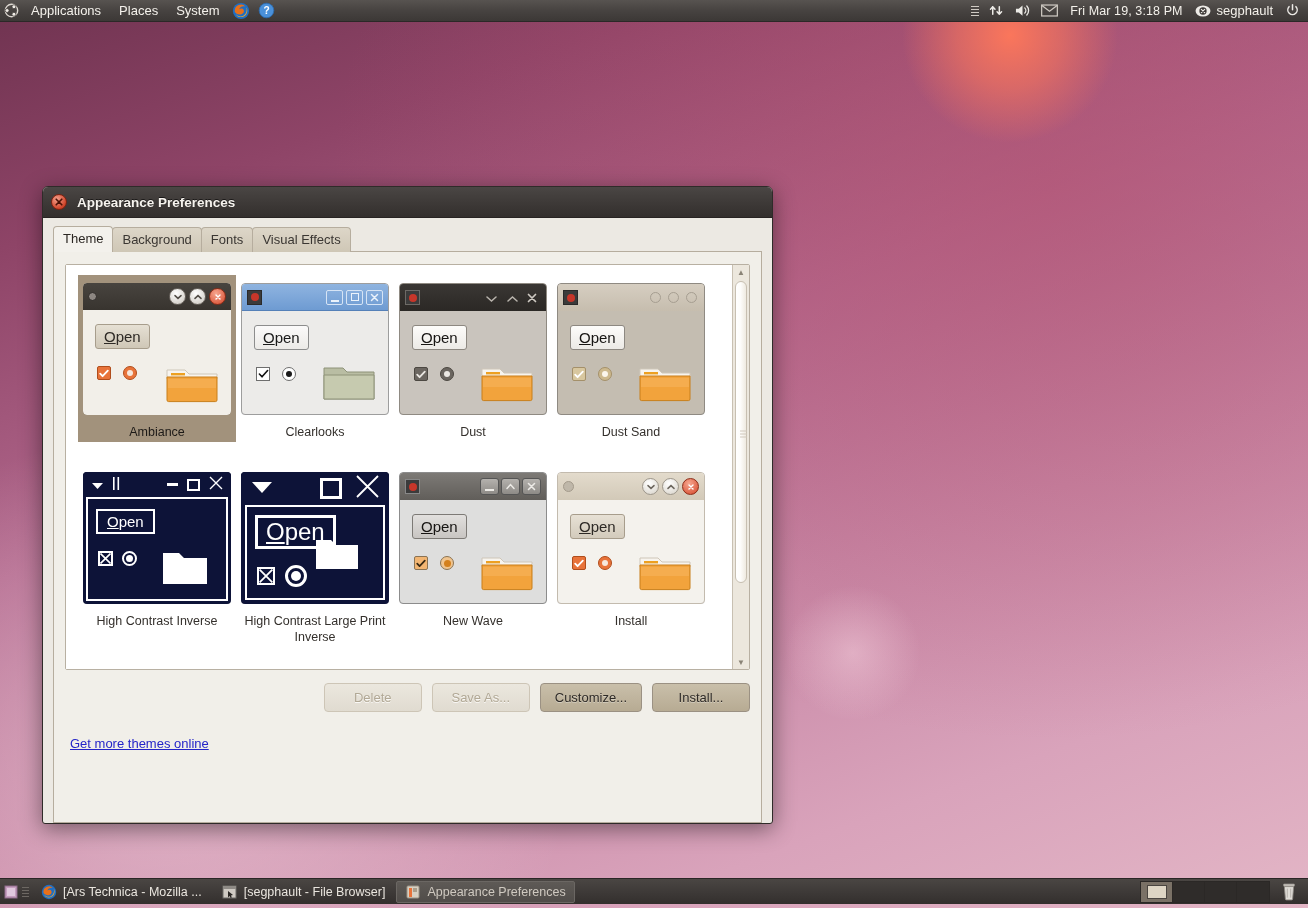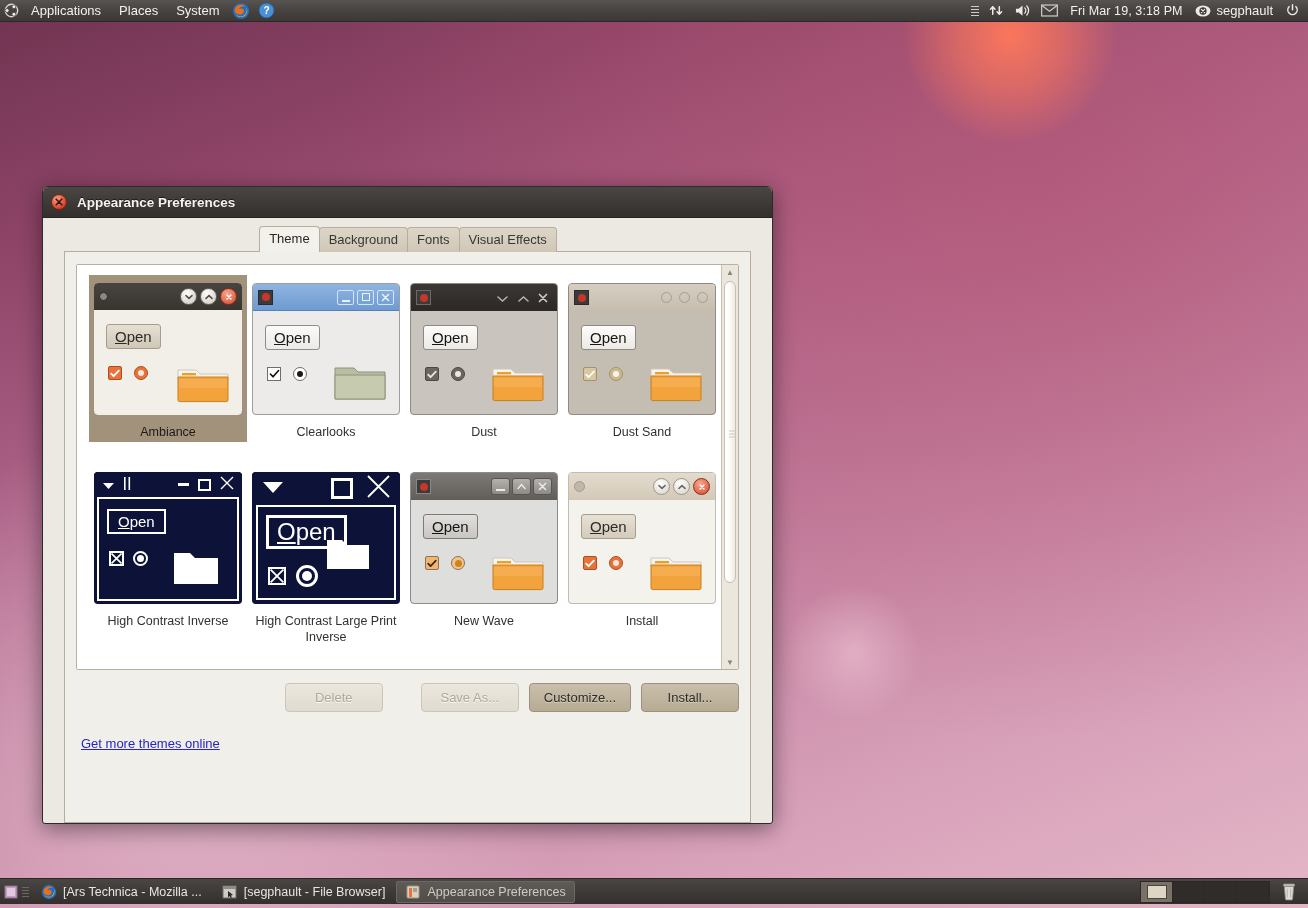--- a/index.html
+++ b/index.html
@@ -55,21 +55,21 @@
     width: 16px; height: 16px; border-radius: 50%;
     background: radial-gradient(circle at 35% 30%, #f2a08c, #d0452a 70%, #9e2e1b 100%);
     border: 1px solid #7e2312; display:flex; align-items:center; justify-content:center;
     margin-right: 10px;
   }
   #titlebar .tb-title {
     color: #f6f3ee; font-size: 13.5px; font-weight: bold;
     text-shadow: 0 -1px 0 rgba(0,0,0,0.6);
   }
 
-  #win-body { padding: 9px 10px 0 10px; height: calc(100% - 31px); display:flex; flex-direction:column;align-items:center; }
+  #win-body { padding: 9px 10px 0 10px; height: calc(100% - 31px); display:flex; flex-direction:column; }
 
   
   #tabs { display: flex; align-items: flex-end; height: 25px; position: relative; z-index: 3; }
   .tab {
     font-size: 13px; color: #3a3632; padding: 4px 9px 5px 9px; line-height: 15px;
     border: 1px solid #b6ad9e; border-bottom: none;
     border-radius: 4px 4px 0 0;
     background: linear-gradient(180deg, #ddd6c8 0%, #cfc7b6 100%);
     margin-right: -1px; position: relative;
   }
@@ -148,21 +148,21 @@
     padding: 0 14px; border-radius: 4px;
     border: 1px solid #9b9183;
     background: linear-gradient(180deg, #c9bfaa 0%, #b7ab93 100%);
     display:flex; align-items:center; justify-content:center;
     text-shadow: 0 1px 0 rgba(255,255,255,0.35);
     cursor: pointer;
   }
   .btn.disabled {
     color: #b1a895; border-color: #cdc5b6;
     background: linear-gradient(180deg, #ebe7de 0%, #e0dbd0 100%);
-    text-shadow: 0 1px 0 rgba(255,255,255,0.8); cursor: default; margin-left: 28px;
+    text-shadow: 0 1px 0 rgba(255,255,255,0.8); cursor: default;
   }
   #themes-link-row { margin-top: 22px; padding-left: 5px; }
   #themes-link {
     font-size: 13px; color: #2424c8; text-decoration: underline; cursor: pointer;
   }
 
   
   #win-footer {
     display: flex; align-items: center; justify-content: space-between;
     padding: 10px 12px 12px 12px;

